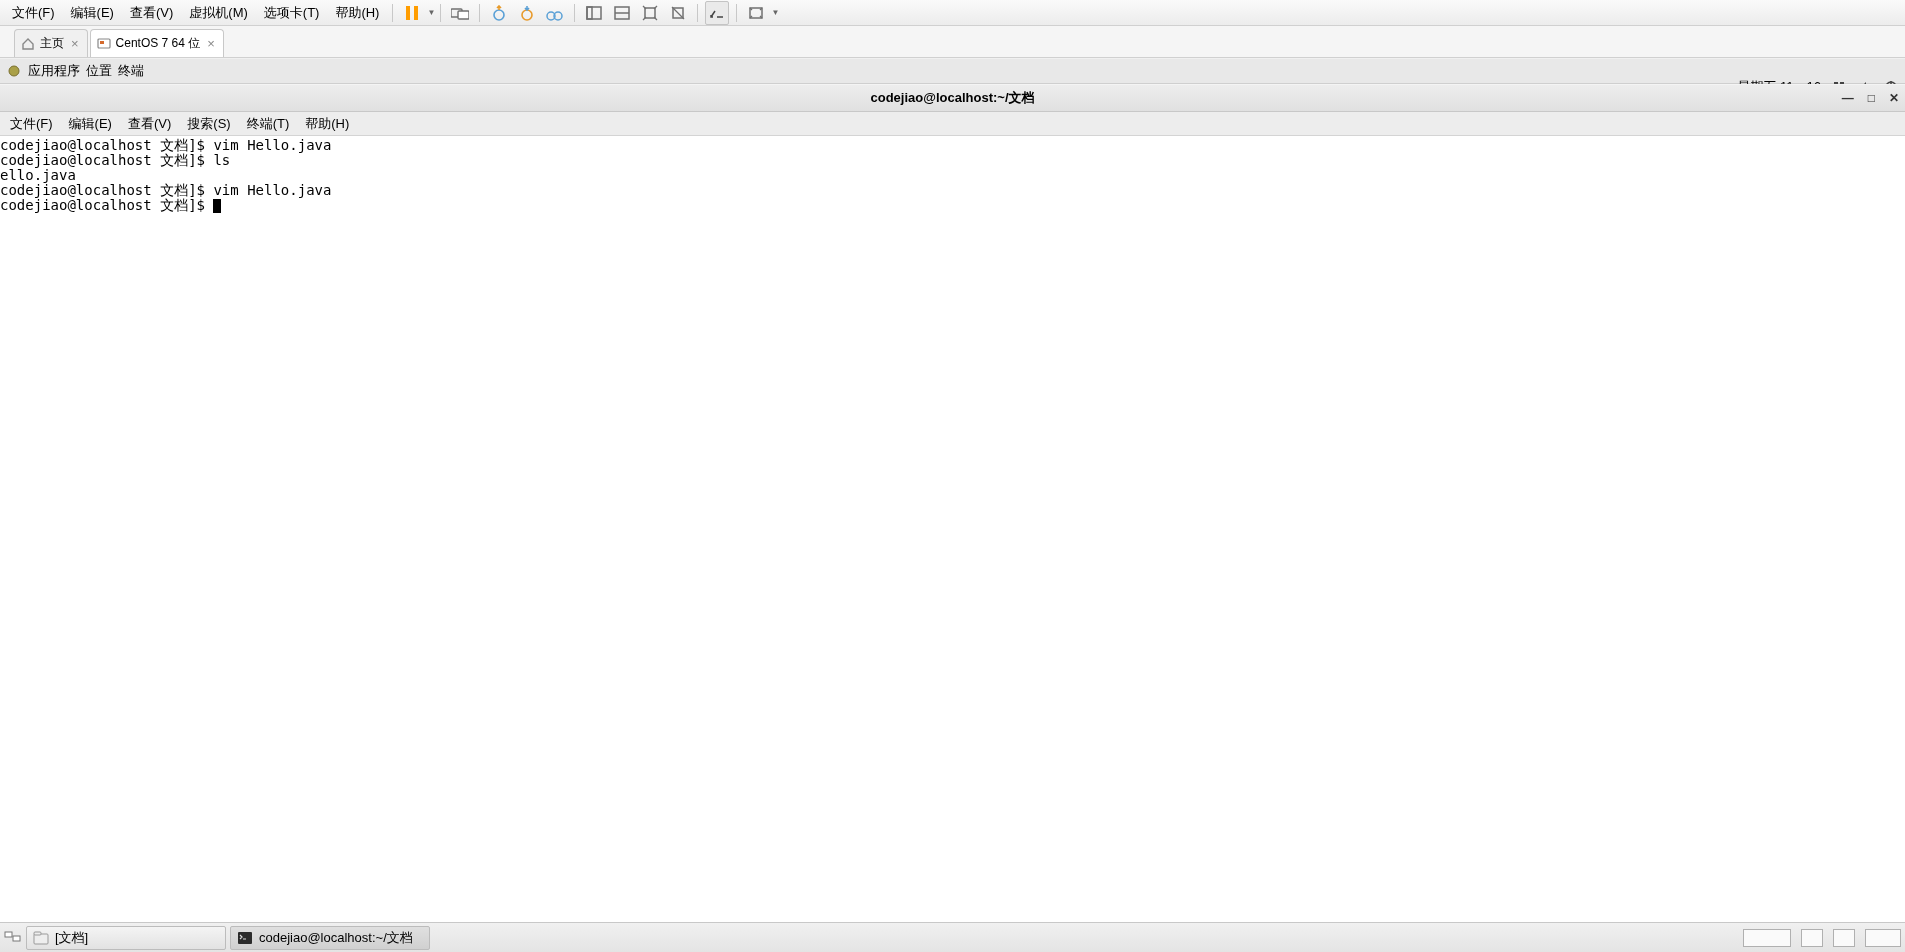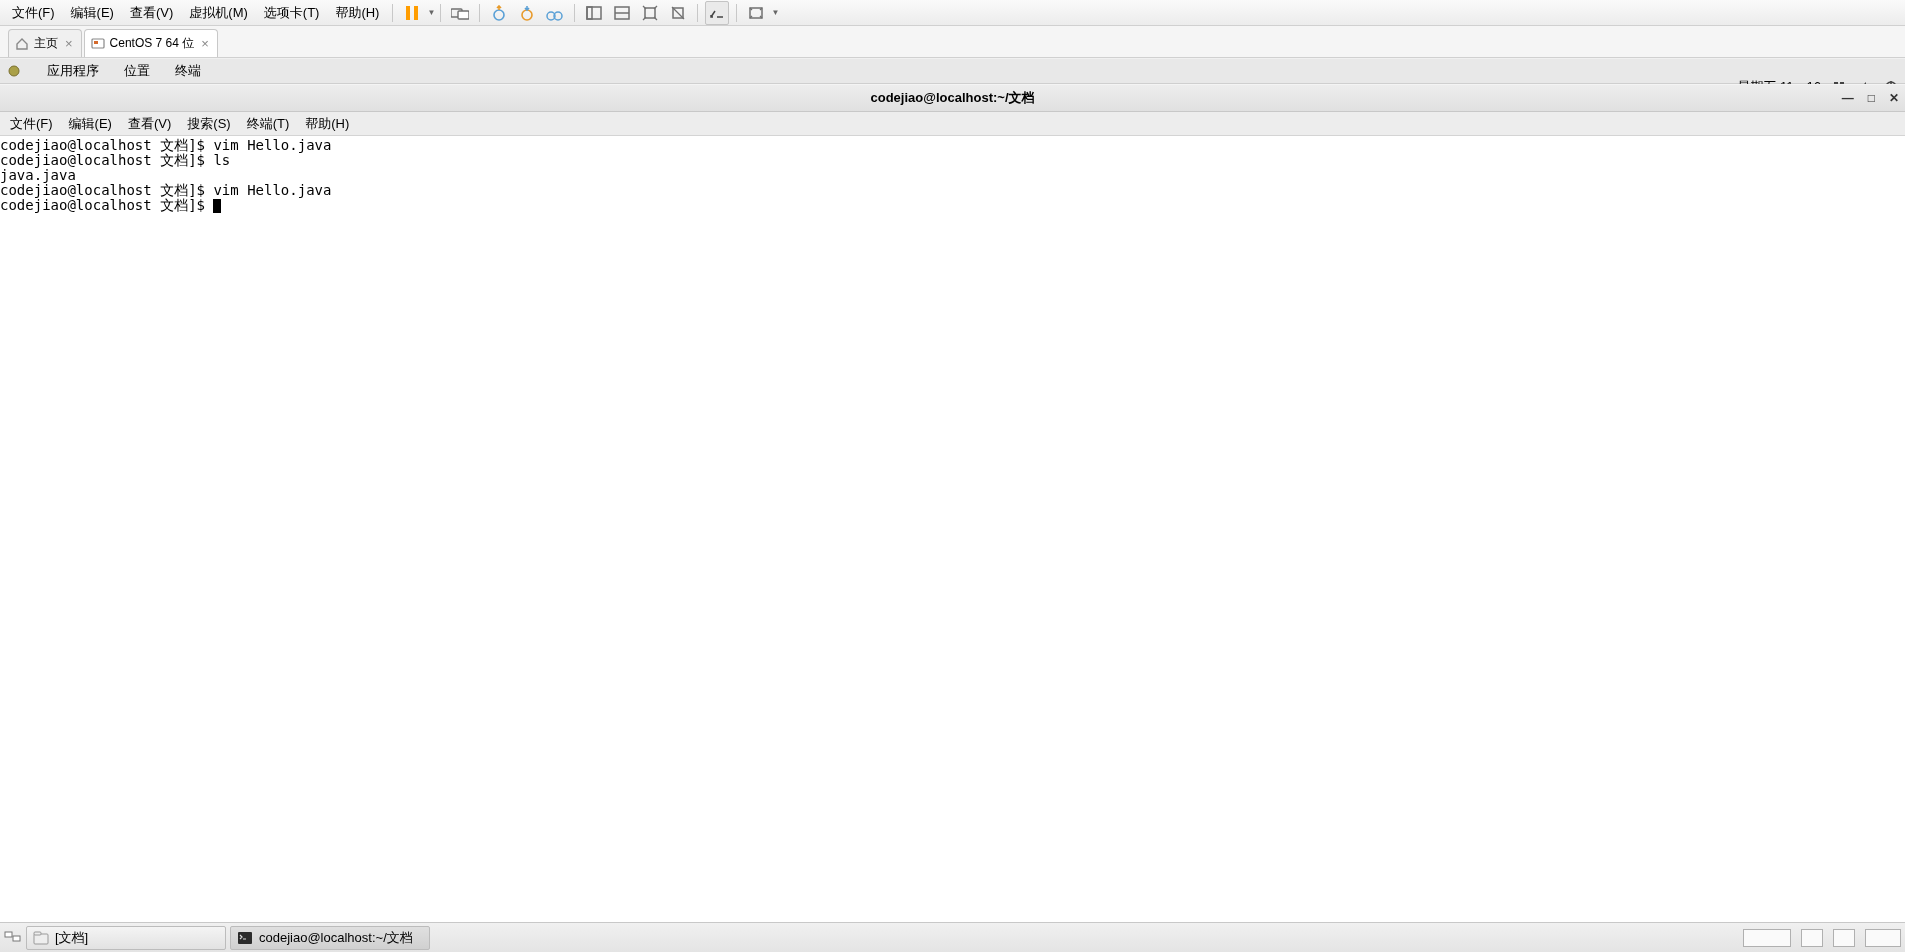--- a/index.html
+++ b/index.html
@@ -37,21 +37,21 @@
   font-size: 8px; color:#666; margin-left:1px;
 }
 
 
 .host-tabbar {
   height: 32px;
   background: #f5f5f5;
   border-bottom: 1px solid #d0d0d0;
   display: flex;
   align-items: flex-end;
-  padding-left: 8px;
+  padding-left: 14px;
 }
 .host-tab {
   height: 28px;
   background: #f0f0f0;
   border: 1px solid #c8c8c8;
   border-bottom: none;
   border-radius: 4px 4px 0 0;
   display: flex; align-items: center;
   padding: 0 6px 0 6px;
   margin-right: 2px;
@@ -64,21 +64,21 @@
 
 .guest-topbar {
   height: 26px;
   background: #e8e8e8;
   border-top: 1px solid #f0f0f0;
   border-bottom: 1px solid #cfcfcf;
   display: flex; align-items: center; justify-content: space-between;
   padding: 0 6px;
   font-size: 13px;
 }
-.guest-topbar-left { display:flex; align-items:center; gap: 25px; }
+.guest-topbar-left { display:flex; align-items:center; gap: 6px; }
 .guest-topbar-right { display:flex; align-items:center; gap: 10px; margin-top: 32px; }
 .guest-topbar .tray-icon { width:16px; height:16px; display:flex; align-items:center; justify-content:center; }
 
 
 .guest-titlebar {
   height: 28px;
   background: linear-gradient(to bottom, #ededed, #e0e0e0);
   border-top: 1px solid #f4f4f4;
   border-bottom: 1px solid #c8c8c8;
   display:flex; align-items:center; justify-content:center;
@@ -317,21 +317,21 @@
   <div class="menu-item">文件(F)</div>
   <div class="menu-item">编辑(E)</div>
   <div class="menu-item">查看(V)</div>
   <div class="menu-item">搜索(S)</div>
   <div class="menu-item">终端(T)</div>
   <div class="menu-item">帮助(H)</div>
 </div>
 
 <div class="terminal"><span class="term-prompt">codejiao@localhost 文档]$ </span><span>vim Hello.java</span>
 <span class="term-prompt">codejiao@localhost 文档]$ </span><span>ls</span>
-<span>java.java</span>
+<span>ello.java</span>
 <span class="term-prompt">codejiao@localhost 文档]$ </span><span>vim Hello.java</span>
 <span class="term-prompt">codejiao@localhost 文档]$ </span><span class="term-cursor"></span></div>
 
 <div class="guest-panel">
   <span>
     <svg width="18" height="16">
         <rect x="1" y="2" width="7" height="5" fill="#fff" stroke="#777"></rect>
         <rect x="9" y="6" width="7" height="5" fill="#fff" stroke="#777"></rect>
       </svg>
   </span>

